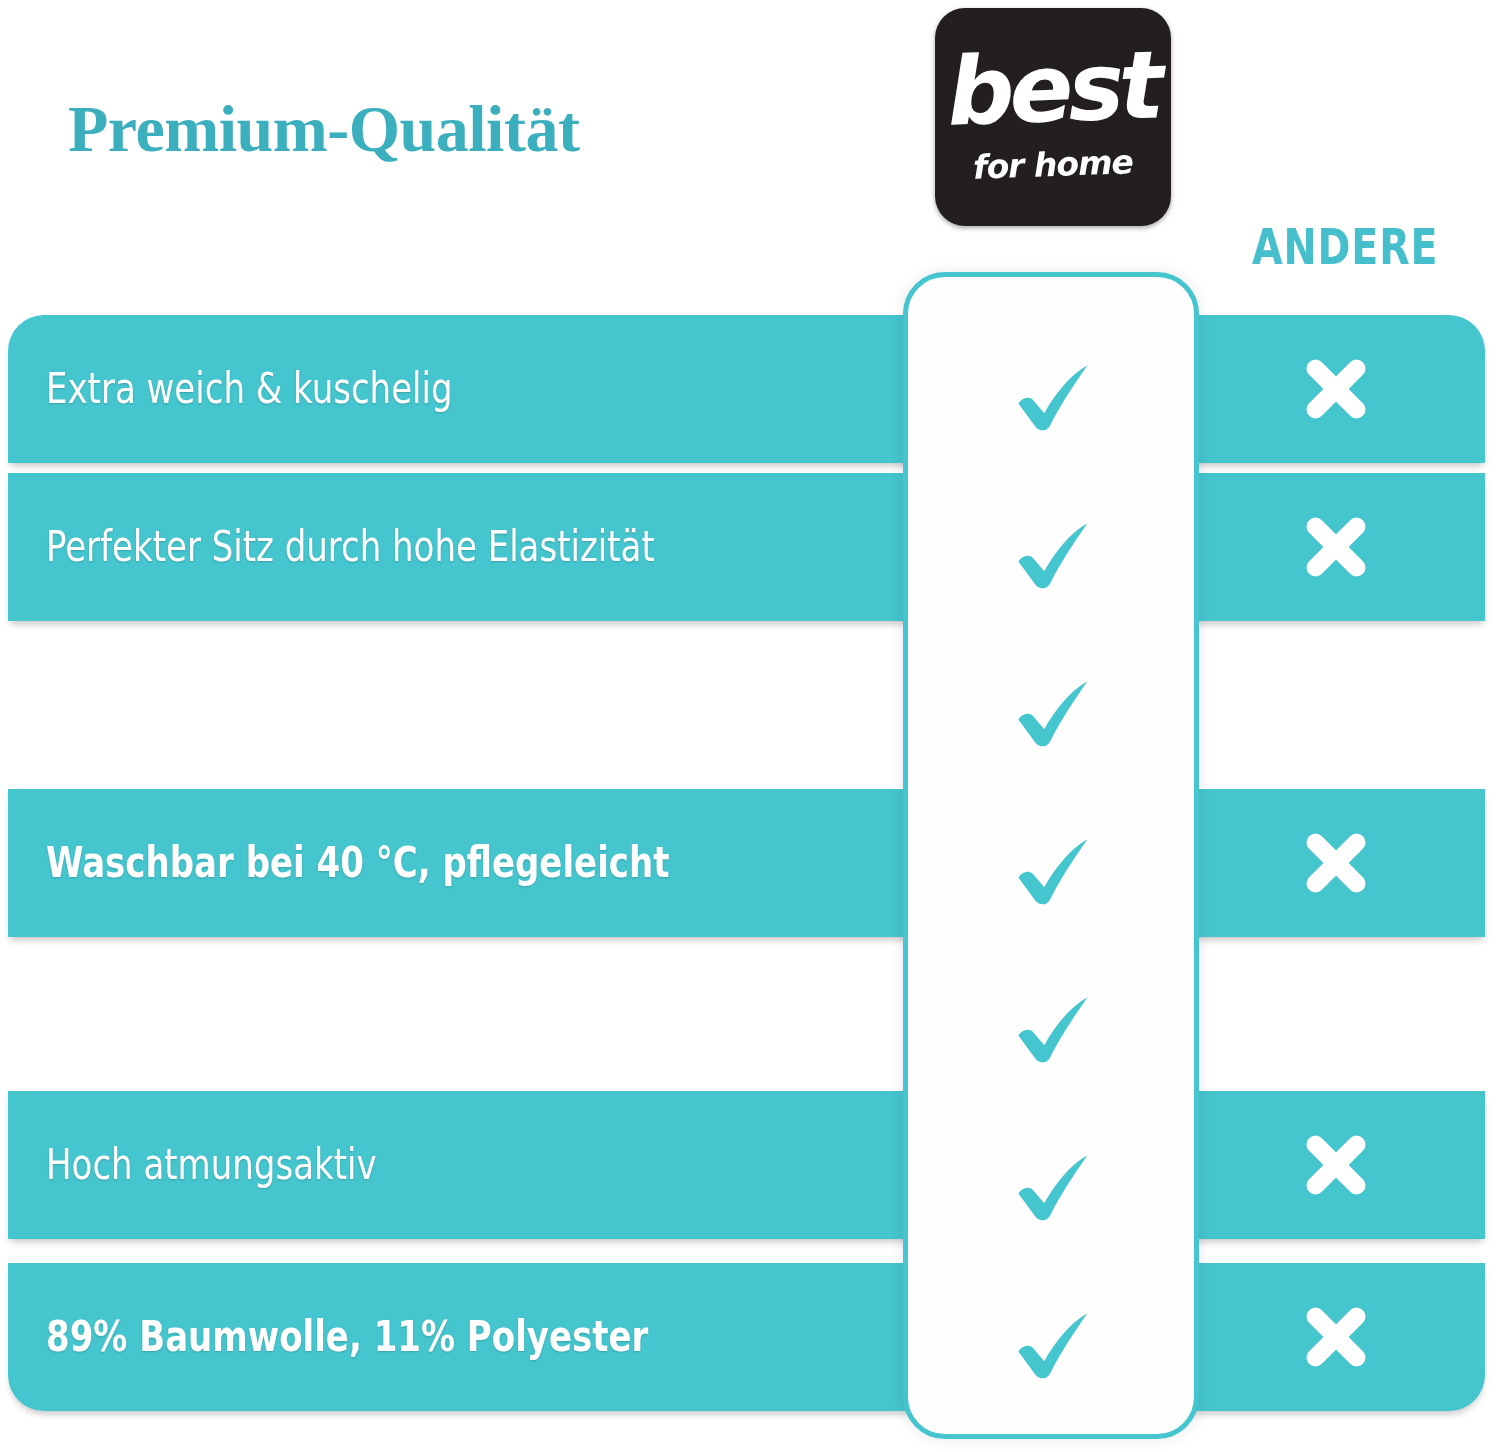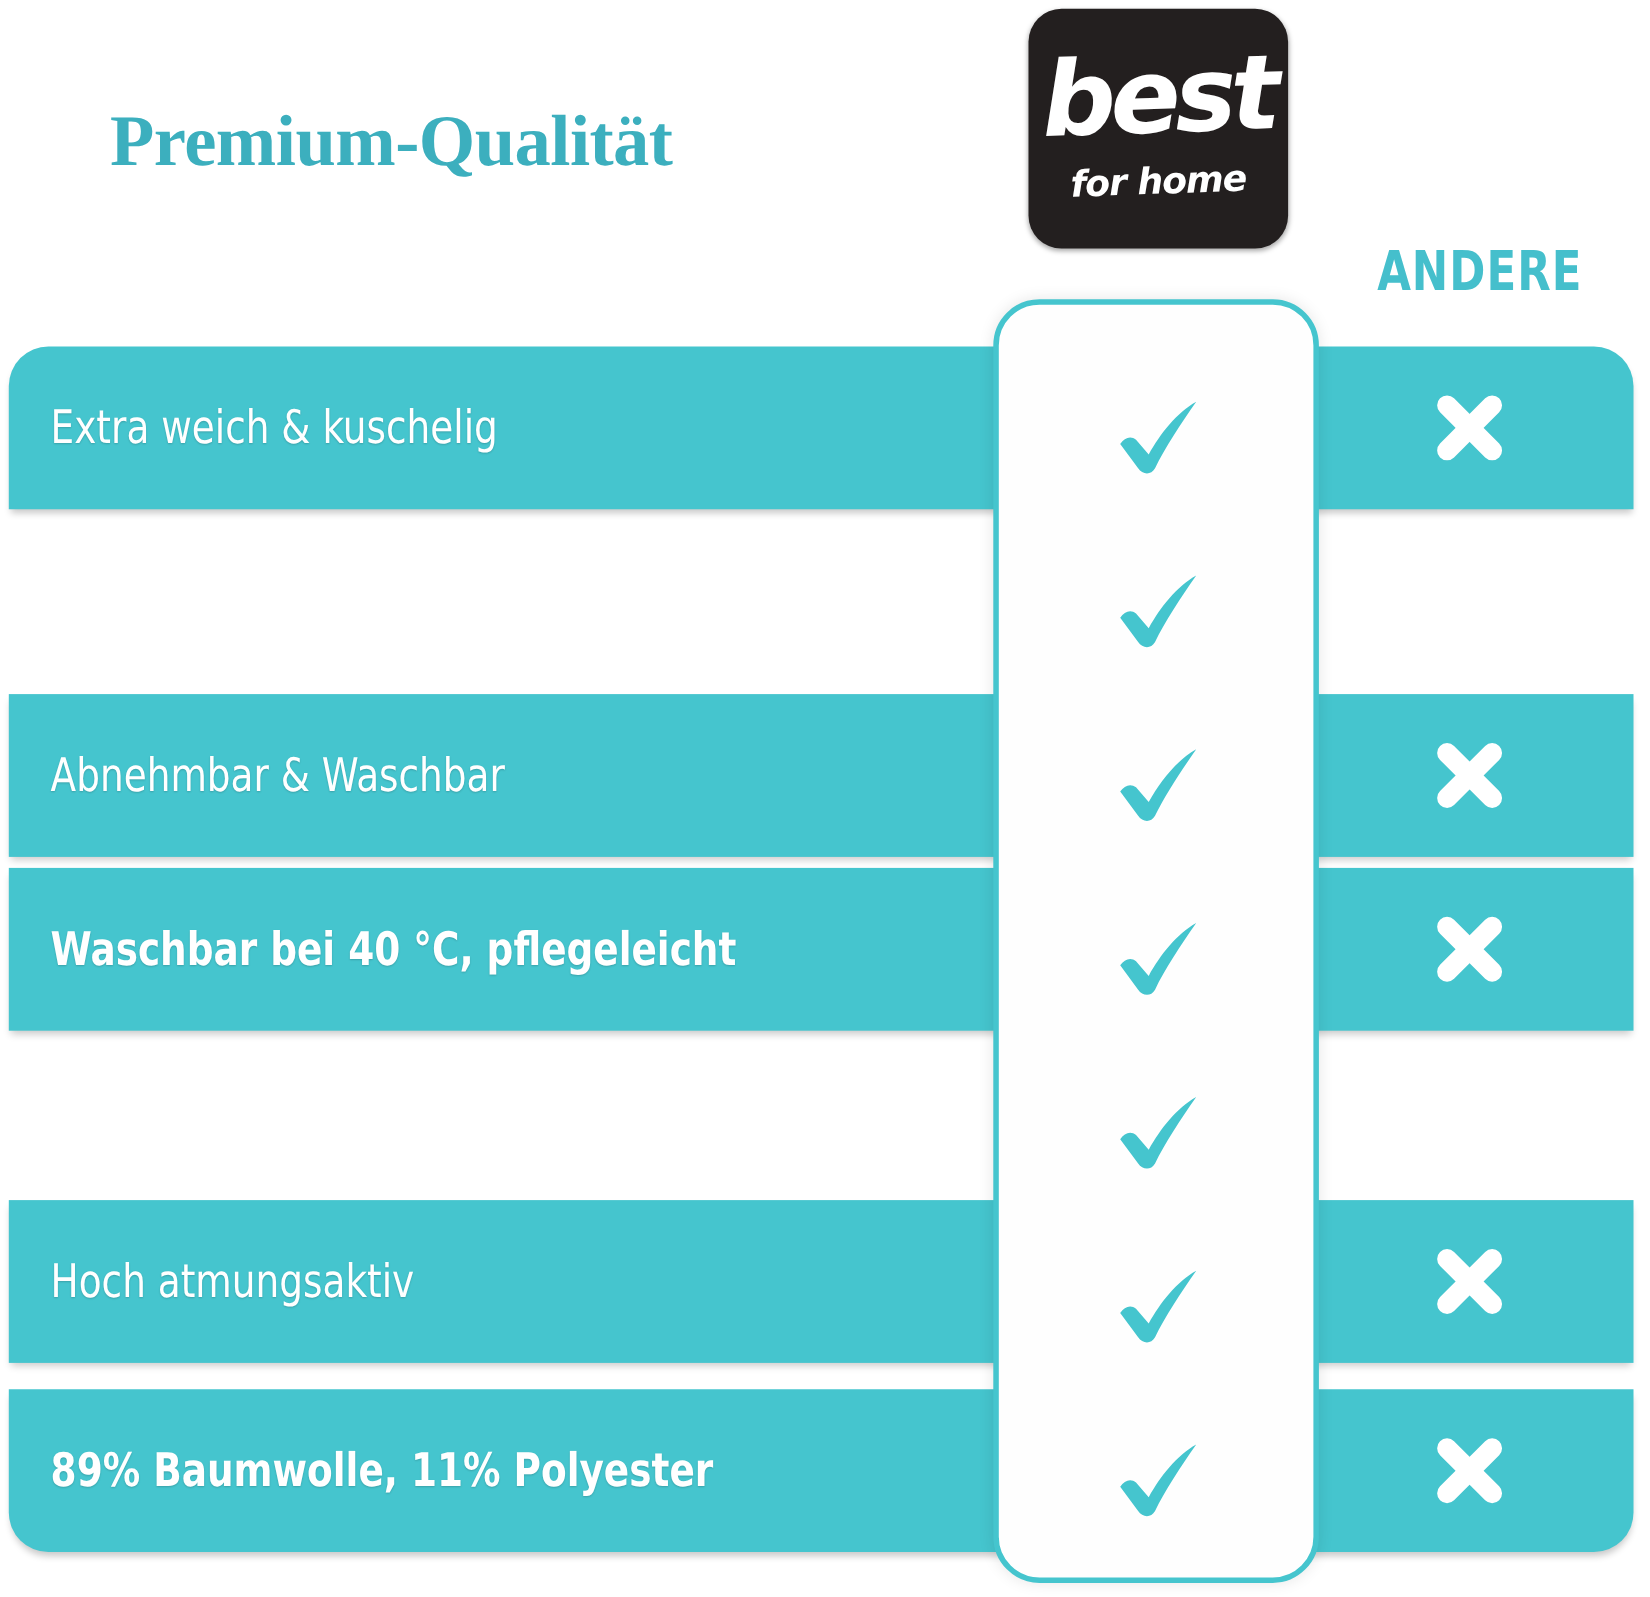--- a/index.html
+++ b/index.html
@@ -21,21 +21,20 @@
     position: absolute;
     left: 68px;
     top: 96px;
     font-family: "Liberation Serif", "DejaVu Serif", serif;
     font-weight: bold;
     font-size: 66px;
     line-height: 1;
     letter-spacing: -0.5px;
     color: #3CAFBE;
     white-space: nowrap;
-    margin-left: 32px;
   }
 
   
   .logo {
     position: absolute;
     left: 935px;
     top: 8px;
     width: 236px;
     height: 218px;
     background: #231f1f;
@@ -192,22 +191,22 @@
 <div class="andere-label">ANDERE</div>
 
 <div class="rows" id="rows">
     <div class="row first" style="top: 0px;">
       <div class="row-label">Extra weich &amp; kuschelig</div>
       <div class="xmark">
         <span class="a"></span>
         <span class="b"></span>
       </div>
     </div>
-    <div class="row" style="top: 316px;">
-      <div class="row-label">Abnehmbar &amp; Waschbar</div>
+    <div class="row" style="top: 158px;">
+      <div class="row-label">Perfekter Sitz durch hohe Elastizität</div>
       <div class="xmark">
         <span class="a"></span>
         <span class="b"></span>
       </div>
     </div>
     <div class="row" style="top: 474px; font-weight: bold;">
       <div class="row-label">Waschbar bei 40 °C, pflegeleicht</div>
       <div class="xmark">
         <span class="a"></span>
         <span class="b"></span>

